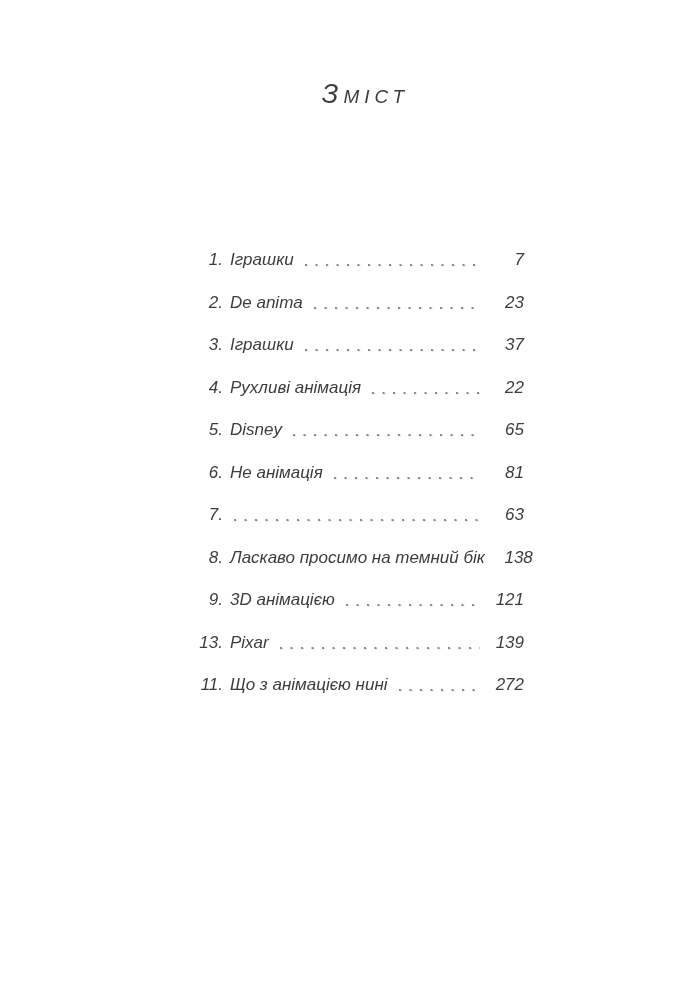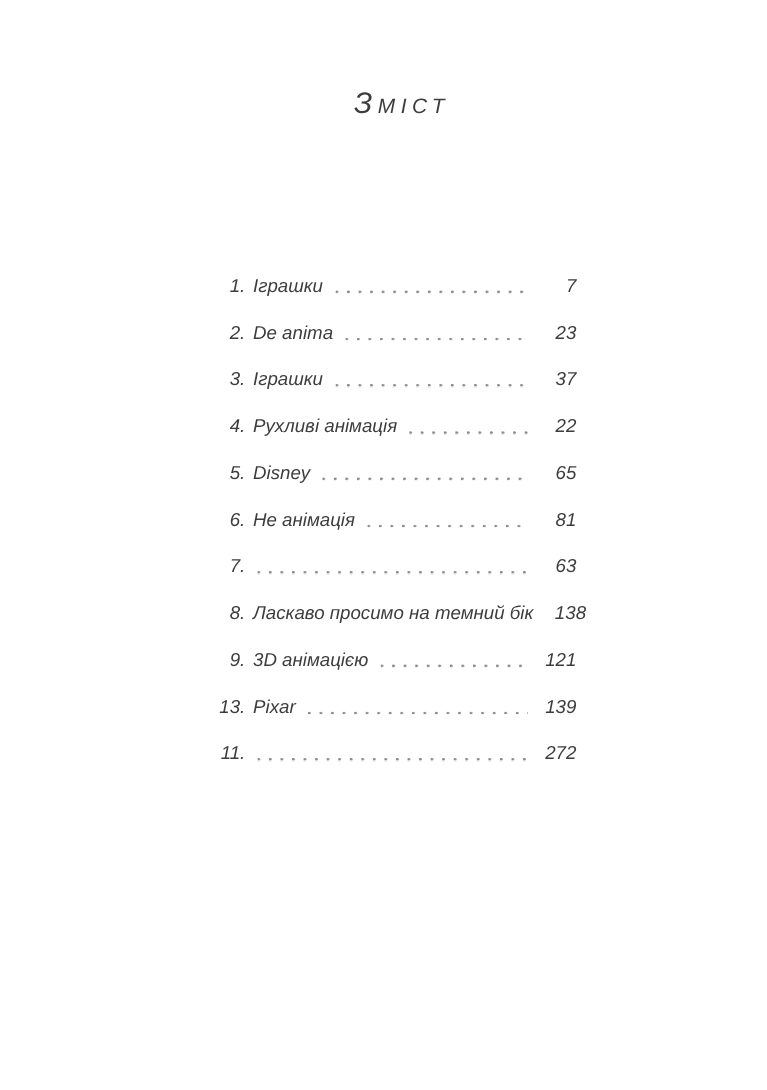--- a/index.html
+++ b/index.html
@@ -145,18 +145,19 @@
 
     <div class="toc-row">
       <span class="num">13.</span>
       <span class="title">Pixar</span>
       <span class="leader"></span>
       <span class="pagenum">139</span>
     </div>
 
     <div class="toc-row">
       <span class="num">11.</span>
+      <span class="title">Що з анімацією нині</span>
       <span class="leader"></span>
       <span class="pagenum">272</span>
     </div>
 
   </div>
 </div>
 
 </body></html>

